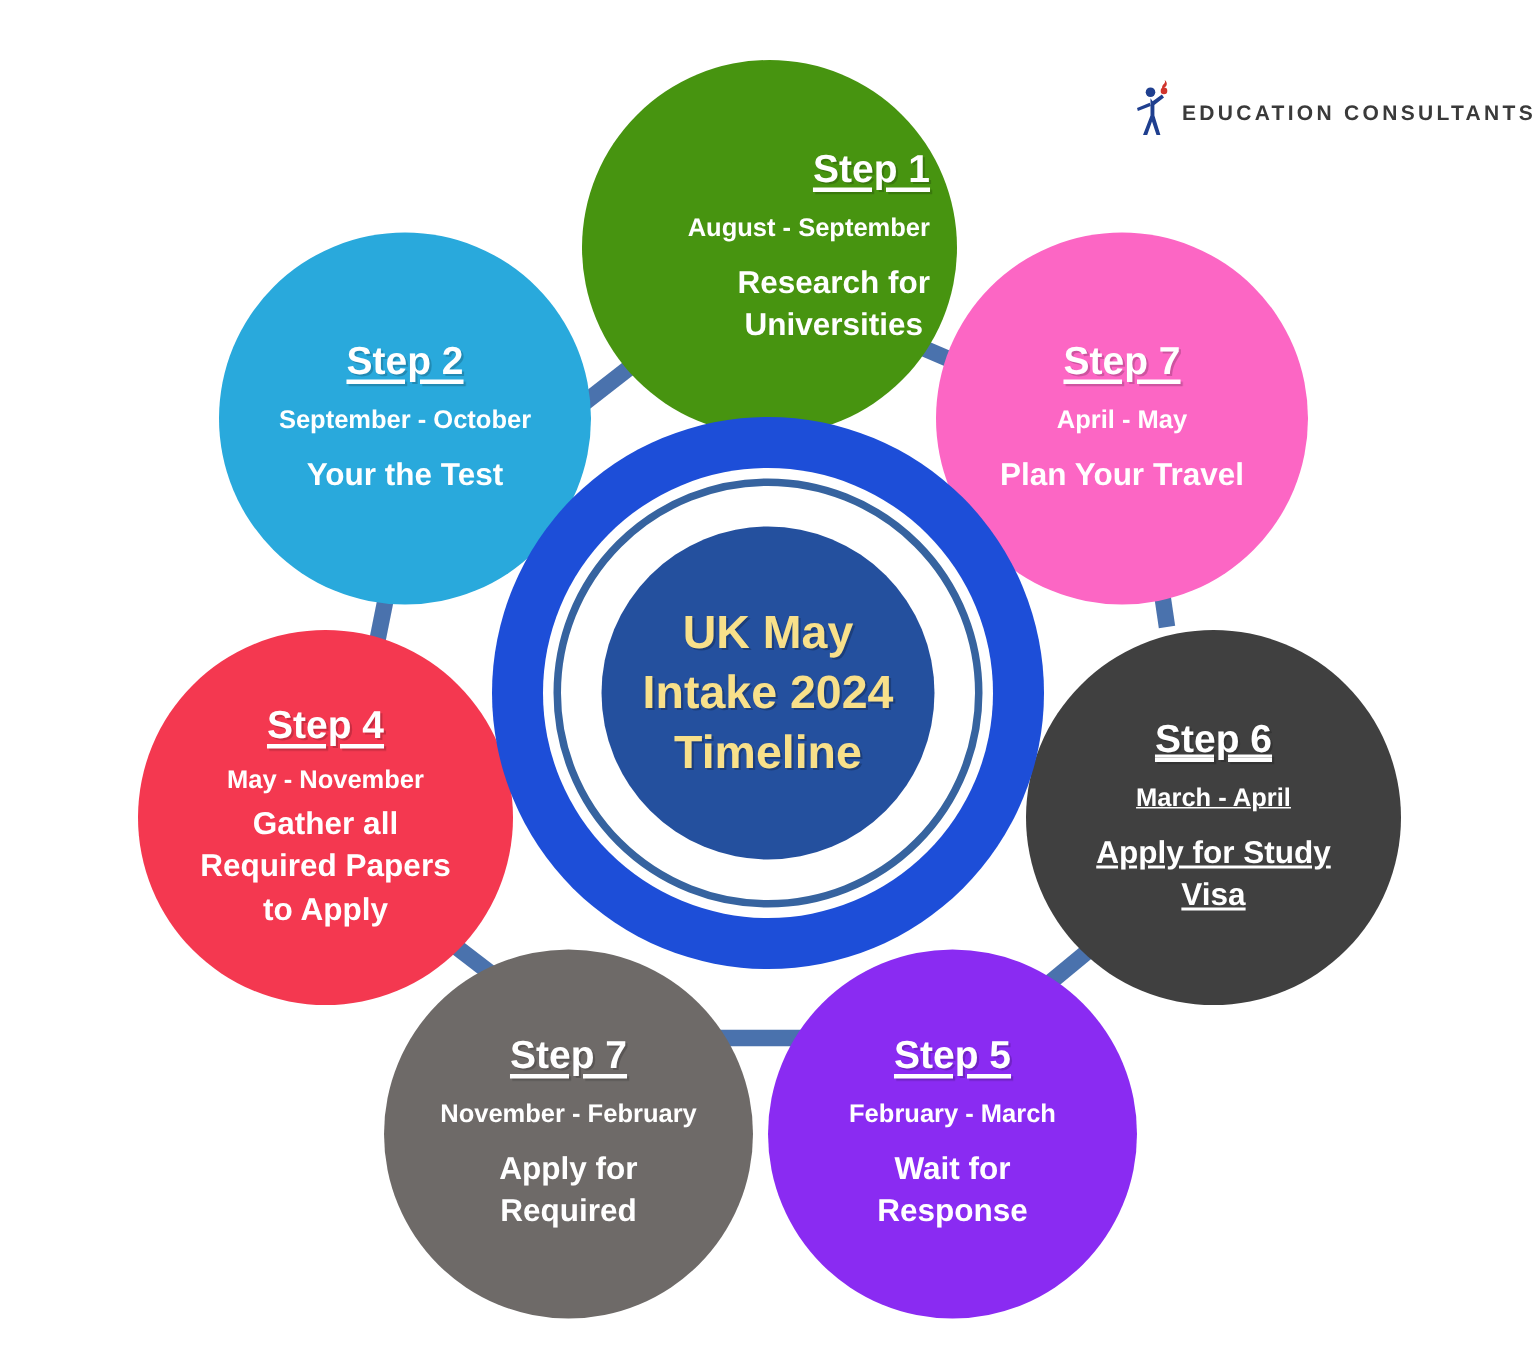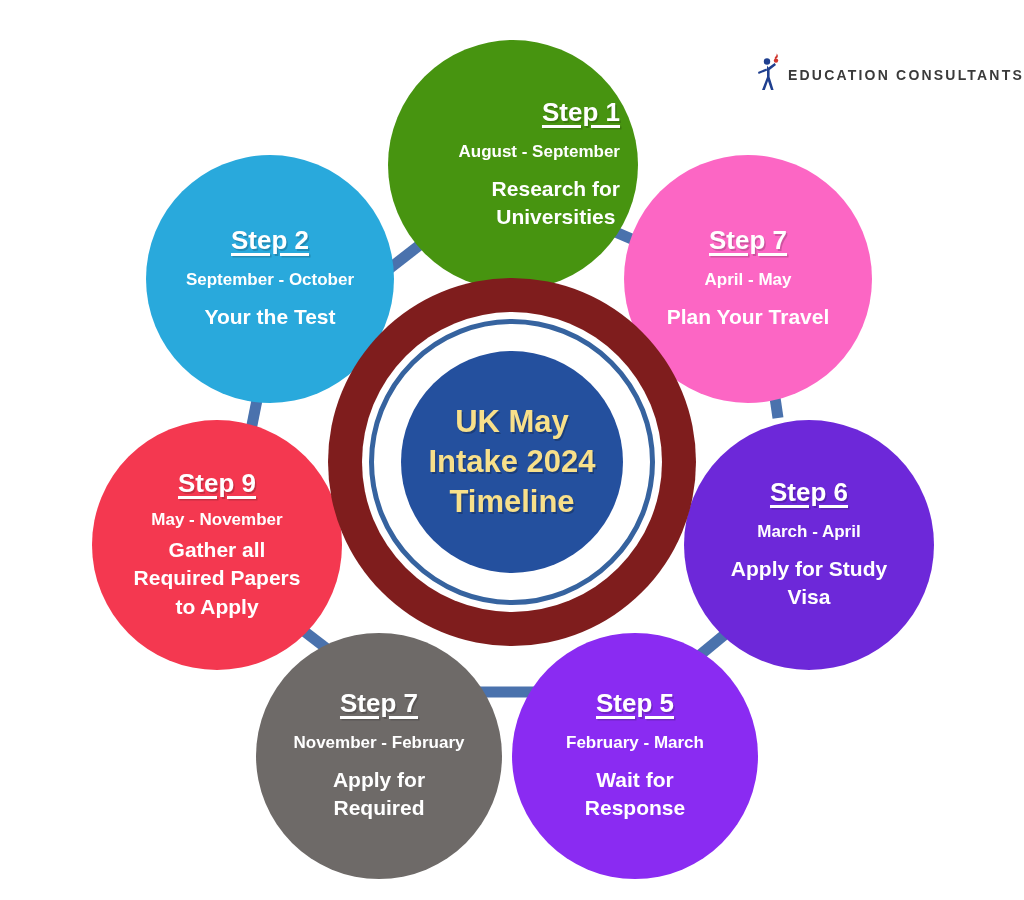--- a/index.html
+++ b/index.html
@@ -191,55 +191,55 @@
 Universities</div>
   </div>
 
   <div class="step" style="left: 146px; top: 155px; width: 248px; height: 248px; background: rgb(41, 169, 220);">
     <div class="step-head">Step 2</div>
     <div class="step-range">September - October</div>
     <div class="step-desc">Your the Test</div>
   </div>
 
   <div class="step tight" style="left: 92px; top: 420px; width: 250px; height: 250px; background: rgb(244, 56, 80);">
-    <div class="step-head">Step 9</div>
+    <div class="step-head">Step 4</div>
     <div class="step-range">May - November</div>
     <div class="step-desc">Gather all
 Required Papers
 to Apply</div>
   </div>
 
   <div class="step" style="left: 256px; top: 633px; width: 246px; height: 246px; background: rgb(110, 106, 104);">
     <div class="step-head">Step 7</div>
     <div class="step-range">November - February</div>
     <div class="step-desc">Apply for
 Required</div>
   </div>
 
   <div class="step" style="left: 512px; top: 633px; width: 246px; height: 246px; background: rgb(138, 43, 242);">
     <div class="step-head">Step 5</div>
     <div class="step-range">February - March</div>
     <div class="step-desc">Wait for
 Response</div>
   </div>
 
-  <div class="step" style="left: 684px; top: 420px; width: 250px; height: 250px; background: #6d28d9;">
+  <div class="step" style="left: 684px; top: 420px; width: 250px; height: 250px; background: #404040; text-decoration: underline;">
     <div class="step-head">Step 6</div>
     <div class="step-range">March - April</div>
     <div class="step-desc">Apply for Study
 Visa</div>
   </div>
 
   <div class="step" style="left: 624px; top: 155px; width: 248px; height: 248px; background: rgb(252, 102, 196);">
     <div class="step-head">Step 7</div>
     <div class="step-range">April - May</div>
     <div class="step-desc">Plan Your Travel</div>
   </div>
 
-  <div class="center-outer" style="background: #7f1d1d;">
+  <div class="center-outer" style="background: #1d4ed8;">
     <div class="center-white">
       <div class="center-ring" style="border-color: rgb(54, 99, 159);">
         <div class="center-inner" style="background: rgb(36, 80, 158);">
           <div class="center-title" style="color: rgb(248, 224, 138);">UK May
 Intake 2024
 Timeline</div>
         </div>
       </div>
     </div>
   </div>

